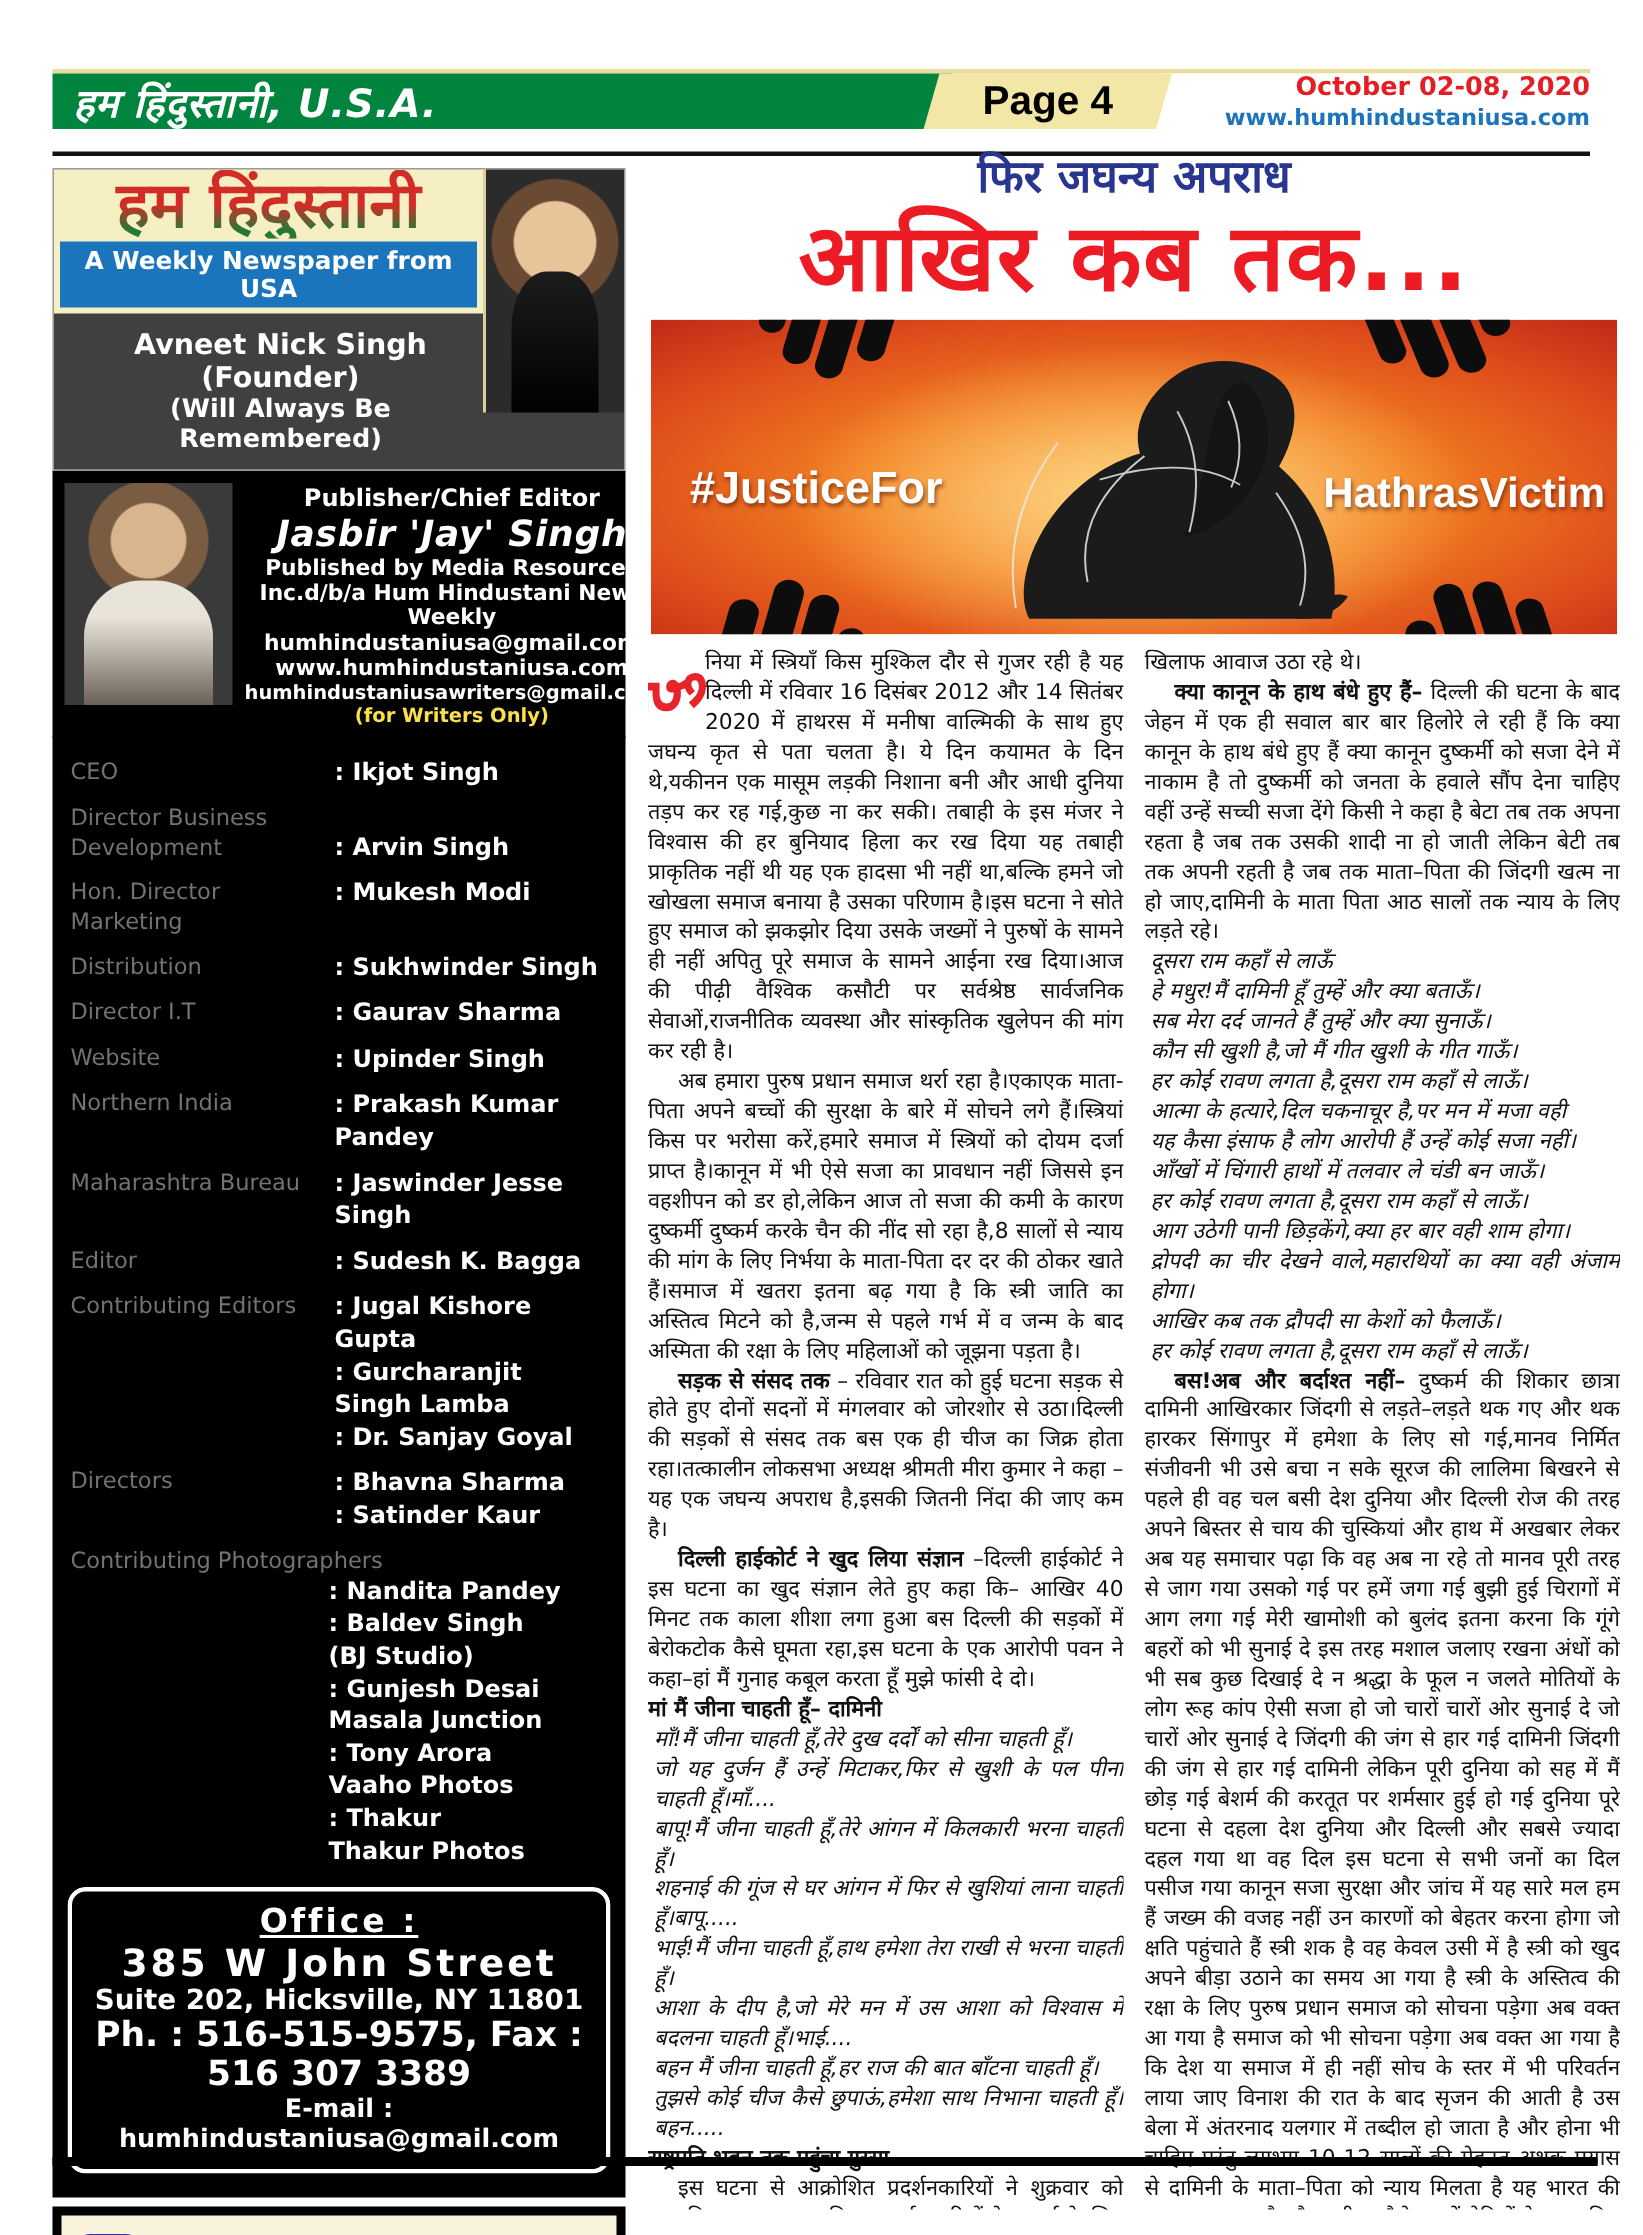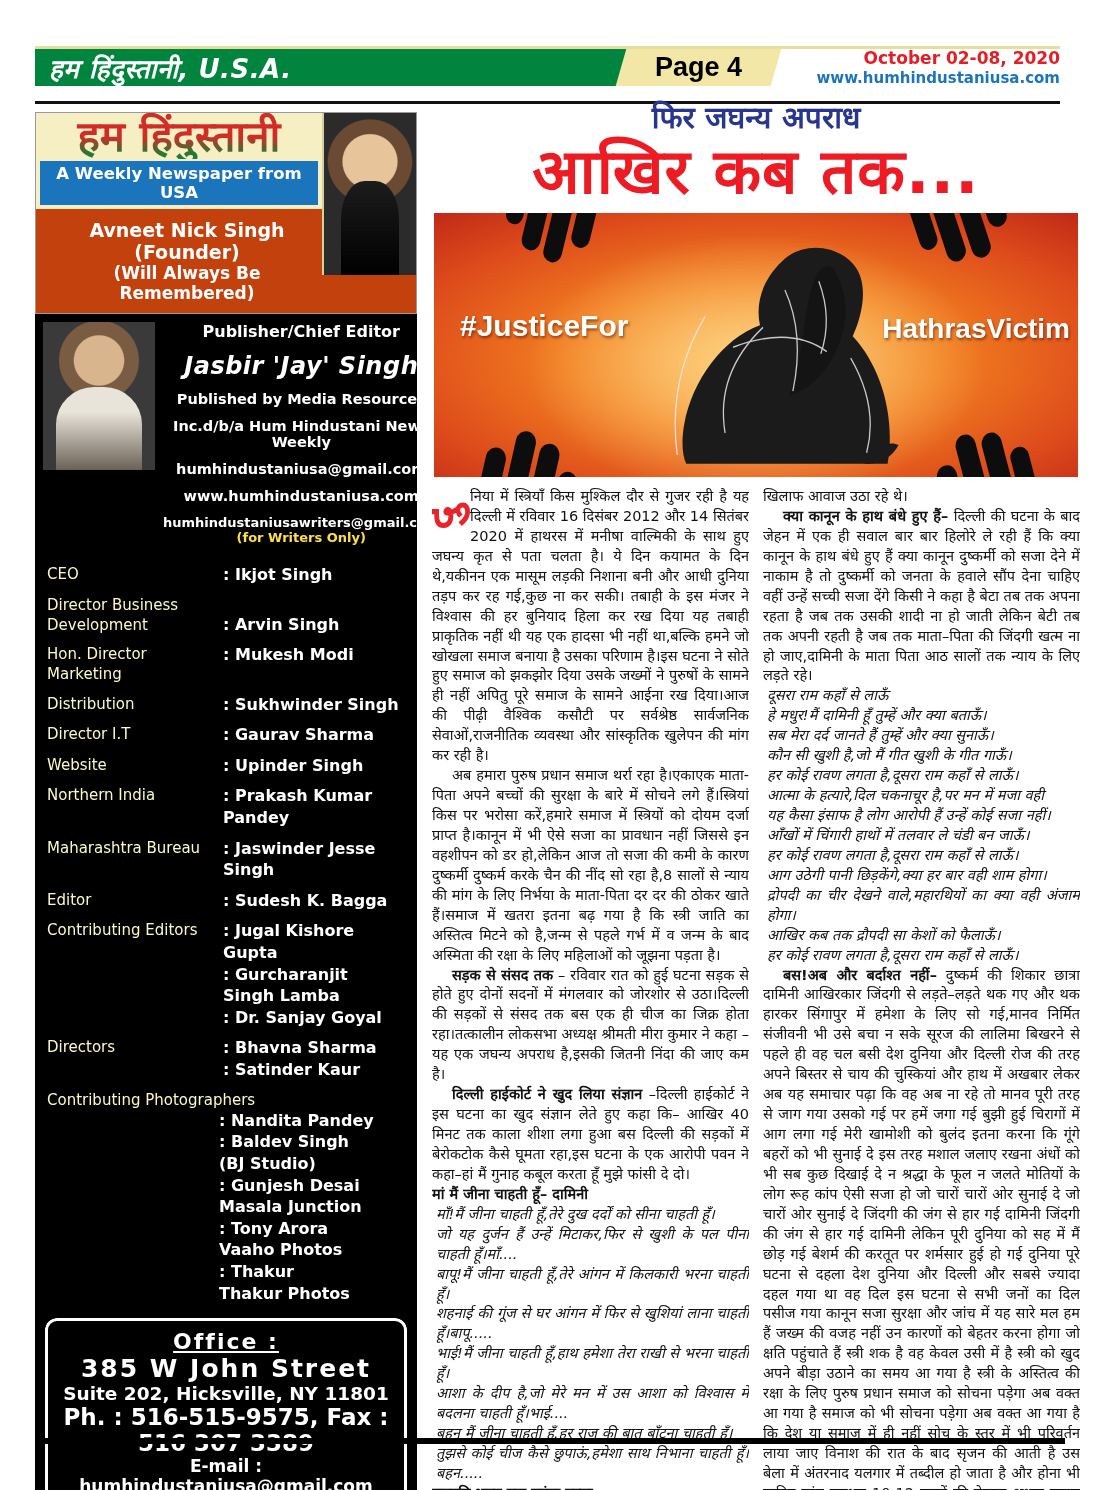--- a/index.html
+++ b/index.html
@@ -22,61 +22,61 @@
   .sidebar { position:absolute; left:35px; top:112px; width:382px; }
   .mast { position:relative; border:1px solid #999; background:#f6efc3; }
   .mast-photo { position:absolute; top:0; right:0; width:94px; height:162px; border-left:2px solid #d8cf9e;
     background: radial-gradient(circle at 50% 30%, #e8c49a 0 22%, #6b4a33 23% 34%, #2b2b2b 35% 100%); }
   .mast-photo::after{ content:""; position:absolute; left:18%; top:42%; width:64%; height:58%; border-radius:40% 40% 0 0;
     background:linear-gradient(#1c1c1c,#000); }
   .mast-title { padding:2px 6px 0 6px; text-align:center; font-weight:bold; font-size:42px; line-height:1.05;
     background:linear-gradient(#d12d26 52%, #1e7c36 90%); -webkit-background-clip:text; background-clip:text; color:transparent;
     margin-right:94px; }
   .mast-blue { background:#1b75bc; color:#fff; font-weight:bold; font-size:16.5px; text-align:center; padding:3px 2px; margin:2px 98px 4px 4px; }
-  .mast-pink { background:#c2410c; color:#fff; font-weight:bold; text-align:center; padding:10px 98px 10px 20px; }
+  .mast-pink { background:#404040; color:#fff; font-weight:bold; text-align:center; padding:10px 98px 10px 20px; }
   .mast-pink .l1 { font-size:19px; }
   .mast-pink .l2 { font-size:17px; }
 
   .blackbox { background:#000; color:#fff; padding-bottom:6px; }
   .pub { display:flex; gap:8px; padding:8px 8px 6px 8px; border-bottom:1px solid #000; }
   .pub-photo { flex:0 0 112px; height:148px; background: radial-gradient(circle at 50% 26%, #d9b58e 0 20%, #7a5c42 21% 32%, #3a3a3a 33% 100%); position:relative; }
   .pub-photo::after{ content:""; position:absolute; left:12%; top:44%; width:76%; height:56%; border-radius:45% 45% 0 0; background:linear-gradient(#e9e4da 30%, #6b6257); }
-  .pub-text { flex:1; text-align:center; display:flex; flex-direction:column; justify-content:center; gap:11px; }
+  .pub-text { flex:1; text-align:center; display:flex; flex-direction:column; justify-content:center; gap:1px; }
   .pub-role { font-weight:bold; font-size:16px; }
   .pub-name { font-weight:bold; font-style:italic; font-size:24px; letter-spacing:.5px; }
   .pub-line { font-weight:bold; font-size:14.5px; }
   .pub-writers { font-size:13px; font-weight:bold; }
   .pub-writers .yellow { color:#fde047; }
 
   .staff { padding:12px 10px 8px 12px; display:flex; flex-direction:column; gap:9px; }
   .srow { display:grid; grid-template-columns:172px 1fr; column-gap:4px; }
   .srow.wide { grid-template-columns:1fr; }
   .srow.wide .sval { margin-left:172px; }
-  .slab { font-size:15px; color:#fef9c3; white-space:pre-line; line-height:1.35; }
+  .slab { font-size:15px; color:#737373; white-space:pre-line; line-height:1.35; }
   .sval { font-size:16px; font-weight:bold; color:#fff; white-space:pre-line; line-height:1.35; }
 
   .office { margin:6px 10px 10px 10px; border:3px solid #fff; border-radius:12px; outline:2px solid #000; text-align:center; padding:8px 4px 10px 4px; color:#fff; }
   .office .t { font-weight:bold; font-size:22px; text-decoration:underline; letter-spacing:2px; }
   .office .a1 { font-weight:bold; font-size:25px; letter-spacing:2px; }
   .office .a2 { font-weight:bold; font-size:18.5px; }
   .office .ph { font-weight:bold; font-size:23px; }
   .office .em { font-weight:bold; font-size:17px; }
 
   .disc { margin-top:6px; border:6px solid #000; background:#faf3dc; position:relative; padding:12px 12px 12px 66px; min-height:188px; }
   .disc-label { position:absolute; left:10px; top:12px; bottom:12px; width:42px; background:#32329b; color:#fff; border-radius:9px;
     writing-mode:vertical-rl; transform:rotate(180deg); text-align:center; font-weight:bold; font-size:25px; letter-spacing:1px;
     font-family:"Liberation Sans",sans-serif; }
   .disc-text { font-size:15.5px; line-height:1.33; text-align:justify; color:#1a1a1a; }
 
   
   .main { position:absolute; left:432px; top:96px; width:648px; }
   .kicker { text-align:center; color:#28368f; font-weight:bold; font-size:30px; }
   .headline { text-align:center; color:#ed1c24; font-weight:bold; font-size:62px; line-height:1.0; margin:4px 0 10px 0; letter-spacing:1px; }
 
-  .hero { position:relative; height:264px; margin:0 2px 10px 2px; overflow:hidden; }
+  .hero { position:relative; height:210px; margin:0 2px 10px 2px; overflow:hidden; }
   .hero svg { display:block; width:100%; height:100%; }
   .ht { position:absolute; color:#fff; font-weight:800; font-family:"Liberation Sans",sans-serif; text-shadow:1px 2px 3px rgba(60,10,0,.55); }
   .ht-left { left:26px; top:96px; font-size:30px; }
   .ht-right { right:8px; top:100px; font-size:28px; }
 
   .cols { display:flex; gap:14px; }
   .col { width:317px; height:1040px; overflow:hidden; text-align:justify; font-size:14.5px; line-height:1.375; }
   .col p { margin:0; }
   .ind { text-indent:20px; }
   .lead { font-weight:bold; }

